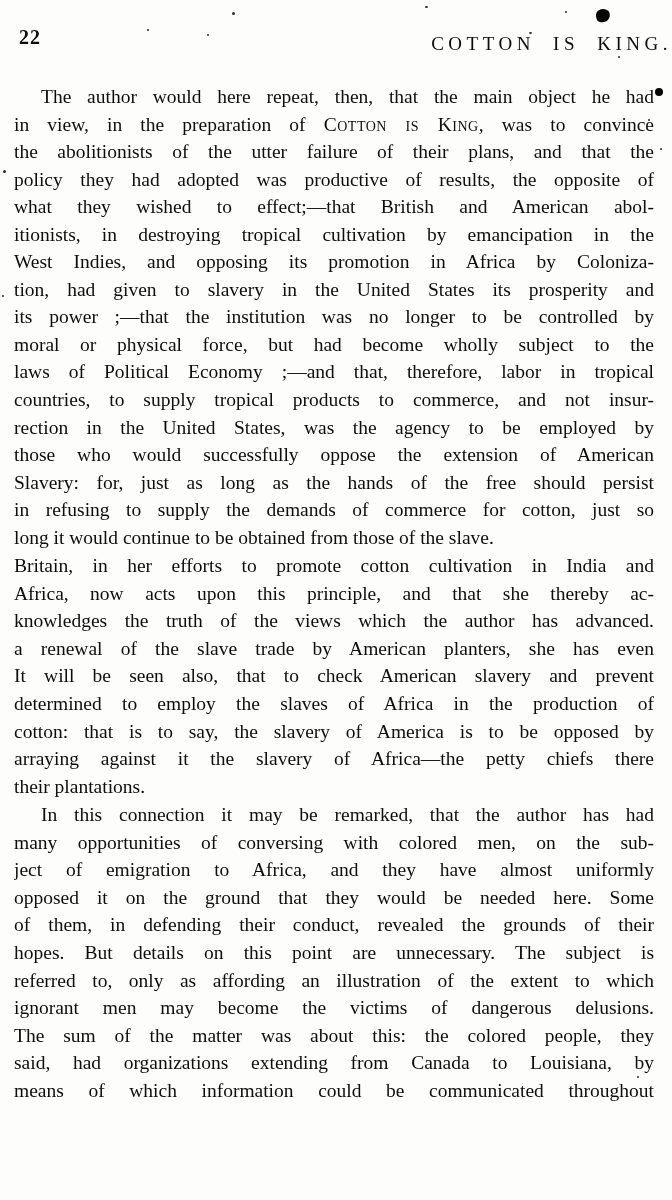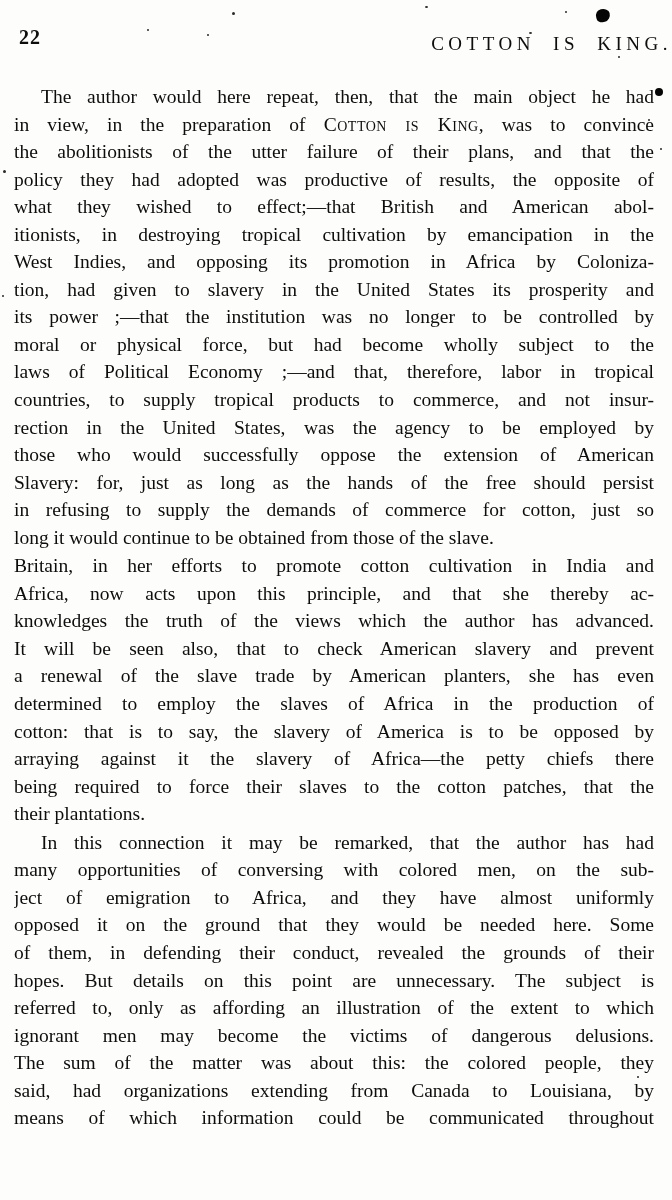--- a/index.html
+++ b/index.html
@@ -105,26 +105,25 @@
         <div class="line">rection in the United States, was the agency to be employed by</div>
         <div class="line">those who would successfully oppose the extension of American</div>
         <div class="line">Slavery: for, just as long as the hands of the free should persist</div>
         <div class="line">in refusing to supply the demands of commerce for cotton, just so</div>
         <div class="line last">long it would continue to be obtained from those of the slave.</div>
       </div>
       <div class="para">
         <div class="line">Britain, in her efforts to promote cotton cultivation in India and</div>
         <div class="line">Africa, now acts upon this principle, and that she thereby ac-</div>
         <div class="line">knowledges the truth of the views which the author has advanced.</div>
+        <div class="line">a renewal of the slave trade by American planters, she has even</div>
         <div class="line">It will be seen also, that to check American slavery and prevent</div>
-        <div class="line">a renewal of the slave trade by American planters, she has even</div>
         <div class="line">determined to employ the slaves of Africa in the production of</div>
         <div class="line">cotton: that is to say, the slavery of America is to be opposed by</div>
         <div class="line">arraying against it the slavery of Africa—the petty chiefs there</div>
-        <div class="line">being required to force their slaves to the cotton patches, that the</div>
         <div class="line last">their plantations.</div>
       </div>
       <div class="para">
         <div class="line indent">In this connection it may be remarked, that the author has had</div>
         <div class="line">many opportunities of conversing with colored men, on the sub-</div>
         <div class="line">ject of emigration to Africa, and they have almost uniformly</div>
         <div class="line">opposed it on the ground that they would be needed here.  Some</div>
         <div class="line">of them, in defending their conduct, revealed the grounds of their</div>
         <div class="line">hopes.  But details on this point are unnecessary.  The subject is</div>
         <div class="line">referred to, only as affording an illustration of the extent to which</div>

